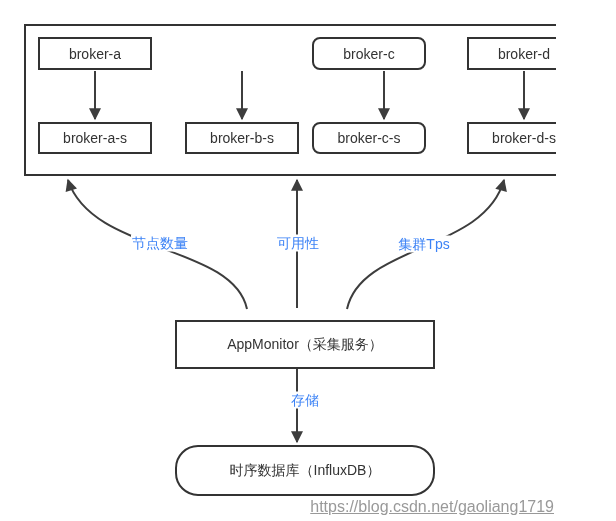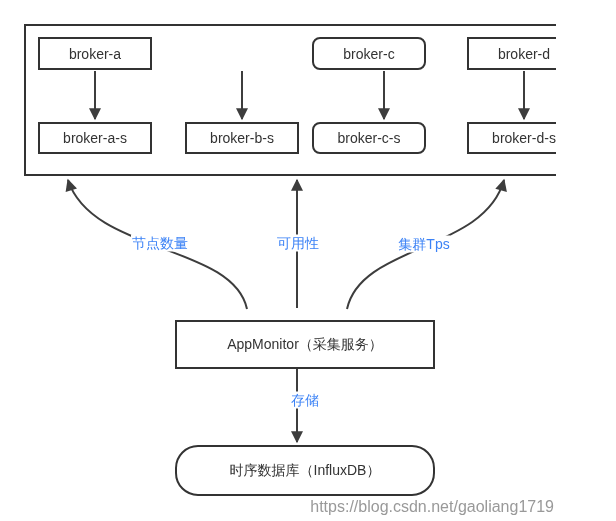--- a/index.html
+++ b/index.html
@@ -63,20 +63,21 @@
     z-index: 3;
   }
   .watermark {
     position: absolute;
     right: 2px;
     bottom: 5px;
     font-size: 16px;
     color: #999999;
     z-index: 4;
     white-space: nowrap;
+    text-decoration: underline;
   }
 </style>
 </head>
 <body>
 
 <div class="canvas">
 
   <svg class="edges-svg" viewBox="0 0 616 521">
     <defs>
       <marker id="arrowhead" viewBox="0 0 10 10" refX="9" refY="5" markerWidth="7" markerHeight="6" orient="auto">

